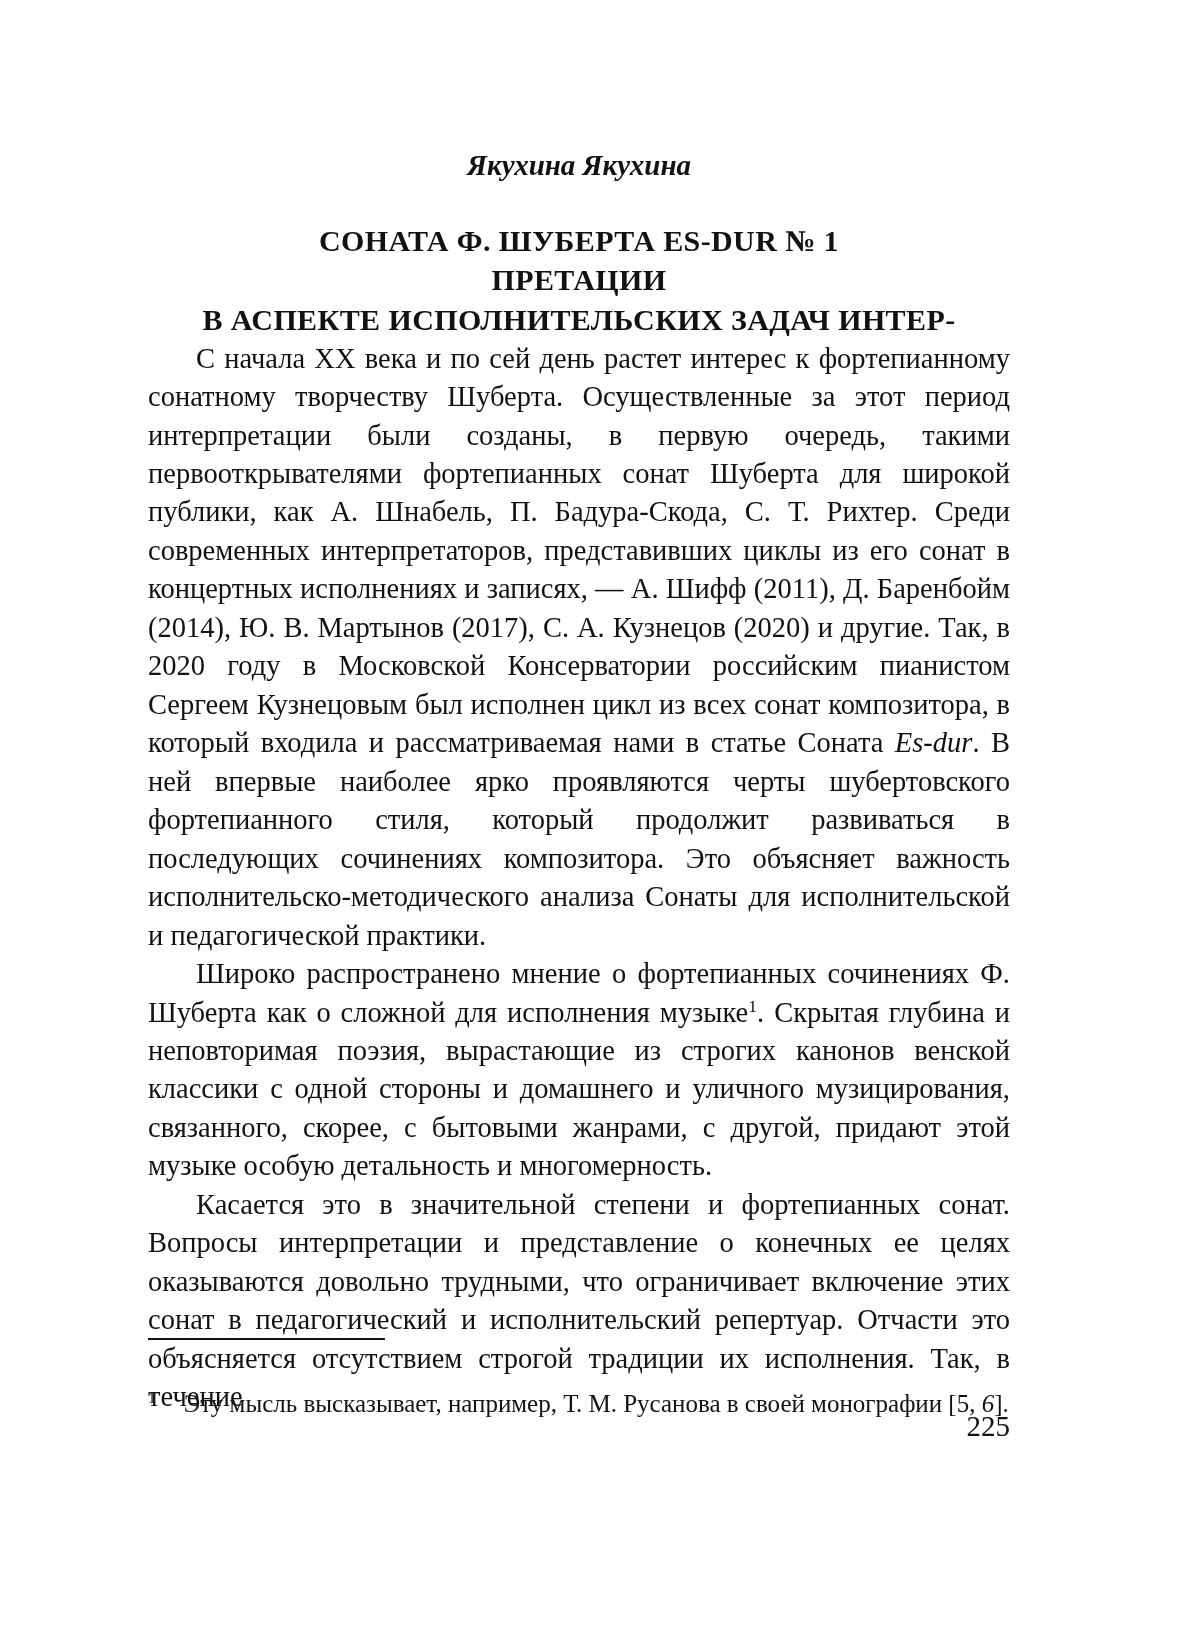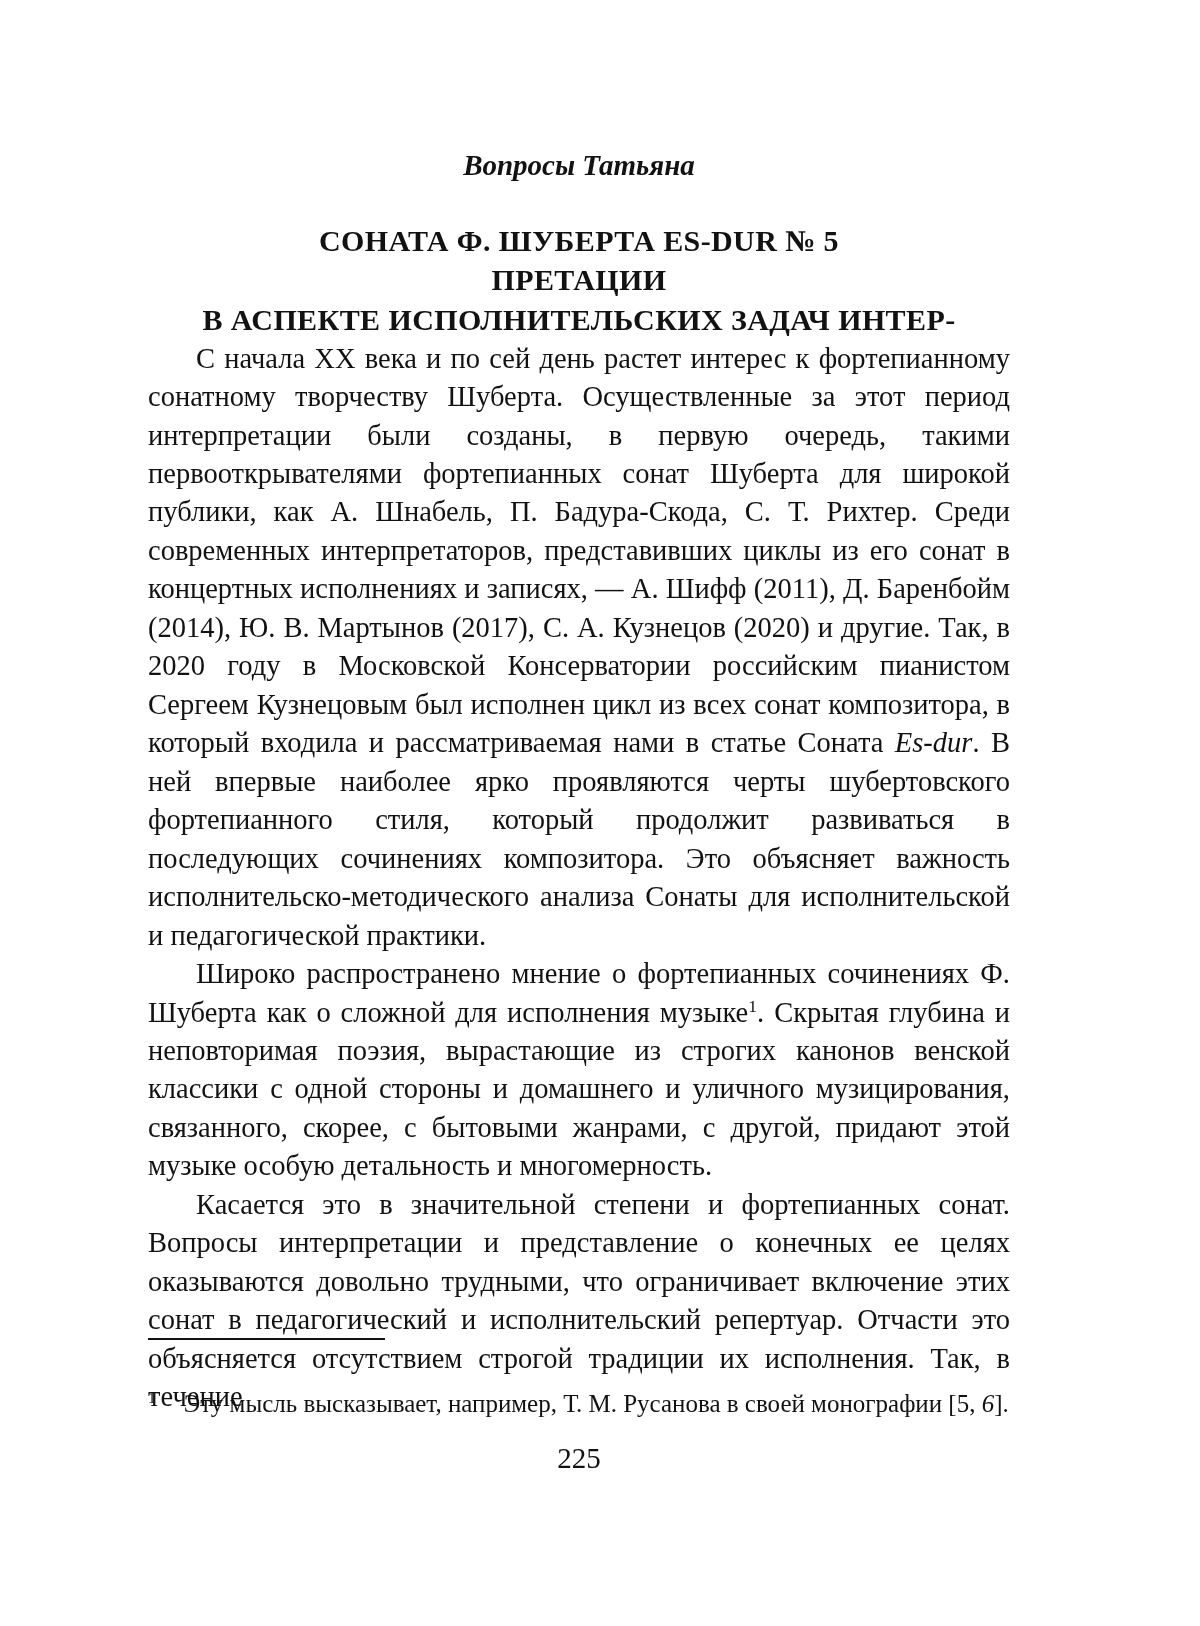--- a/index.html
+++ b/index.html
@@ -83,35 +83,34 @@
     margin-right: 28px;
   }
   .footnote i {
     font-style: italic;
   }
   .page-number {
     position: absolute;
     left: 148px;
     width: 862px;
     top: 1410px;
-    text-align: center;
+    text-align: right;
     font-size: 29px;
-    margin-top: 32px;
   }
 </style>
 </head>
 <body>
 
 <div class="page">
   <div class="content">
 
-    <div class="author">Вопросы Татьяна</div>
+    <div class="author">Якухина Якухина</div>
 
     <h1 class="title">
-      <span class="title-line">СОНАТА Ф. ШУБЕРТА ES-DUR № 5</span>
+      <span class="title-line">СОНАТА Ф. ШУБЕРТА ES-DUR № 1</span>
       <span class="title-line">ПРЕТАЦИИ</span>
       <span class="title-line">В АСПЕКТЕ ИСПОЛНИТЕЛЬСКИХ ЗАДАЧ ИНТЕР-</span>
     </h1>
 
     <div class="body-text">
       <p class="para"><span>С начала XX века и по сей день растет интерес к фортепианному сонатному творчеству Шуберта. Осуществленные за этот период интерпретации были созданы, в первую очередь, такими первооткрывателями фортепианных сонат Шуберта для широкой публики, как А. Шнабель, П. Бадура-Скода, С. Т. Рихтер. Среди современных интерпретаторов, представивших циклы из его сонат в концертных исполнениях и записях, — А. Шифф (2011), Д. Баренбойм (2014), Ю. В. Мартынов (2017), С. А. Кузнецов (2020) и другие. Так, в 2020 году в Московской Консерватории российским пианистом Сергеем Кузнецовым был исполнен цикл из всех сонат композитора, в который входила и рассматриваемая нами в статье Соната </span><i>Es-dur</i><span>. В ней впервые наиболее ярко проявляются черты шубертовского фортепианного стиля, который продолжит развиваться в последующих сочинениях композитора. Это объясняет важность исполнительско-методического анализа Сонаты для исполнительской и педагогической практики.</span></p>
       <p class="para"><span>Широко распространено мнение о фортепианных сочинениях Ф. Шуберта как о сложной для исполнения музыке</span><sup>1</sup><span>. Скрытая глубина и неповторимая поэзия, вырастающие из строгих канонов венской классики с одной стороны и домашнего и уличного музицирования, связанного, скорее, с бытовыми жанрами, с другой, придают этой музыке особую детальность и многомерность.</span></p>
       <p class="para"><span>Касается это в значительной степени и фортепианных сонат. Вопросы интерпретации и представление о конечных ее целях оказываются довольно трудными, что ограничивает включение этих сонат в педагогический и исполнительский репертуар. Отчасти это объясняется отсутствием строгой традиции их исполнения. Так, в течение</span></p>
     </div>
 

